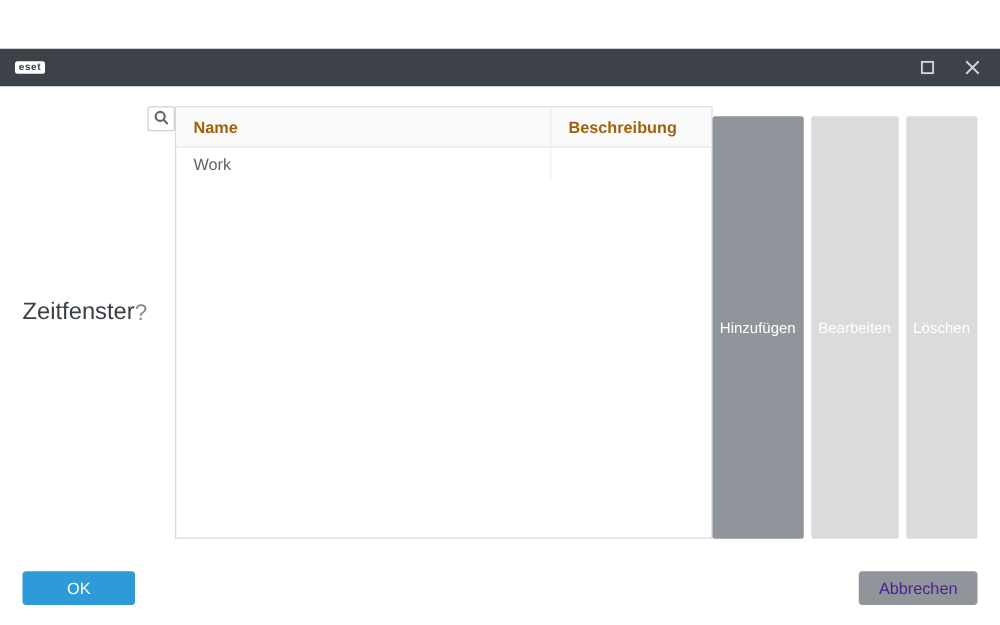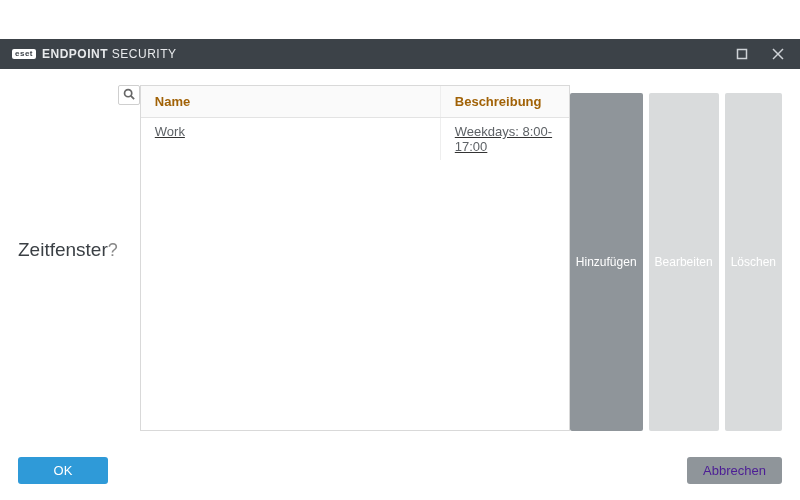--- a/index.html
+++ b/index.html
@@ -25,21 +25,21 @@
     .search-row { display: flex; justify-content: flex-end; margin-bottom: 2px; }
     .search-btn { width: 22px; height: 20px; border: 1px solid #cfcfcf; border-radius: 2px; background: #fff; display: flex; align-items: center; justify-content: center; cursor: pointer; }
     .search-btn svg { width: 12px; height: 12px; stroke: #666; stroke-width: 2; fill: none; }
 
     
     .table-wrap { border: 1px solid #d9d9d9; flex: 1; display: flex; flex-direction: column; background: #fff; }
     .thead { display: flex; background: #fafafa; border-bottom: 1px solid #e3e3e3; }
     .th { padding: 8px 14px; font-weight: 600; color: #a16207; position: relative; }
     .col-name { width: 300px; border-right: 1px solid #eee; }
     .col-desc { flex: 1; }
-    .trow { display: flex; text-decoration: underline; }
+    .trow { display: flex; }
     .td { padding: 6px 14px; color: #5e6266; }
     .tbody { flex: 1; }
 
     
     .actions { display: flex; gap: 6px; margin-top: 8px; }
     .chip {
       padding: 3px 6px;
       font-size: 12px;
       border-radius: 2px;
       background: #8f959a;
@@ -62,23 +62,20 @@
     }
     .btn-primary { background: #2f9ad8; color: #fff; }
     .btn-secondary { background: #8f959a; color: #4c1d95; }
   </style>
 </head>
 <body>
 
 <div class="titlebar">
   <div class="brand">
     <span class="brand-badge">eset</span>
-    <span class="brand-text">
-      <b>ENDPOINT</b><span> SECURITY</span>
-    </span>
   </div>
   <div class="winctrls">
 
     <div class="winbtn">
       <svg viewBox="0 0 12 12">
           <rect x="1.5" y="1.5" width="9" height="9"></rect>
         </svg>
     </div>
     <div class="winbtn">
       <svg viewBox="0 0 12 12">
@@ -107,21 +104,20 @@
   </div>
 
   <div class="table-wrap">
     <div class="thead">
       <div class="th col-name">Name</div>
       <div class="th col-desc">Beschreibung</div>
     </div>
     <div class="tbody">
       <div class="trow">
         <div class="td col-name">Work</div>
-        <div class="td col-desc">Weekdays: 8:00-17:00</div>
       </div>
     </div>
   </div>
 
   <div class="actions">
     <button class="chip">Hinzufügen</button>
     <button class="chip disabled">Bearbeiten</button>
     <button class="chip disabled">Löschen</button>
   </div>
 </div>

